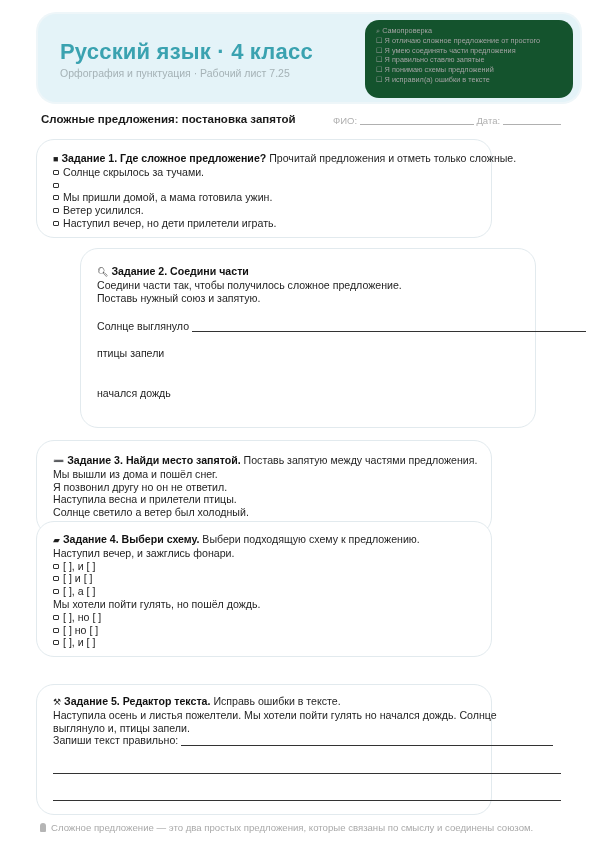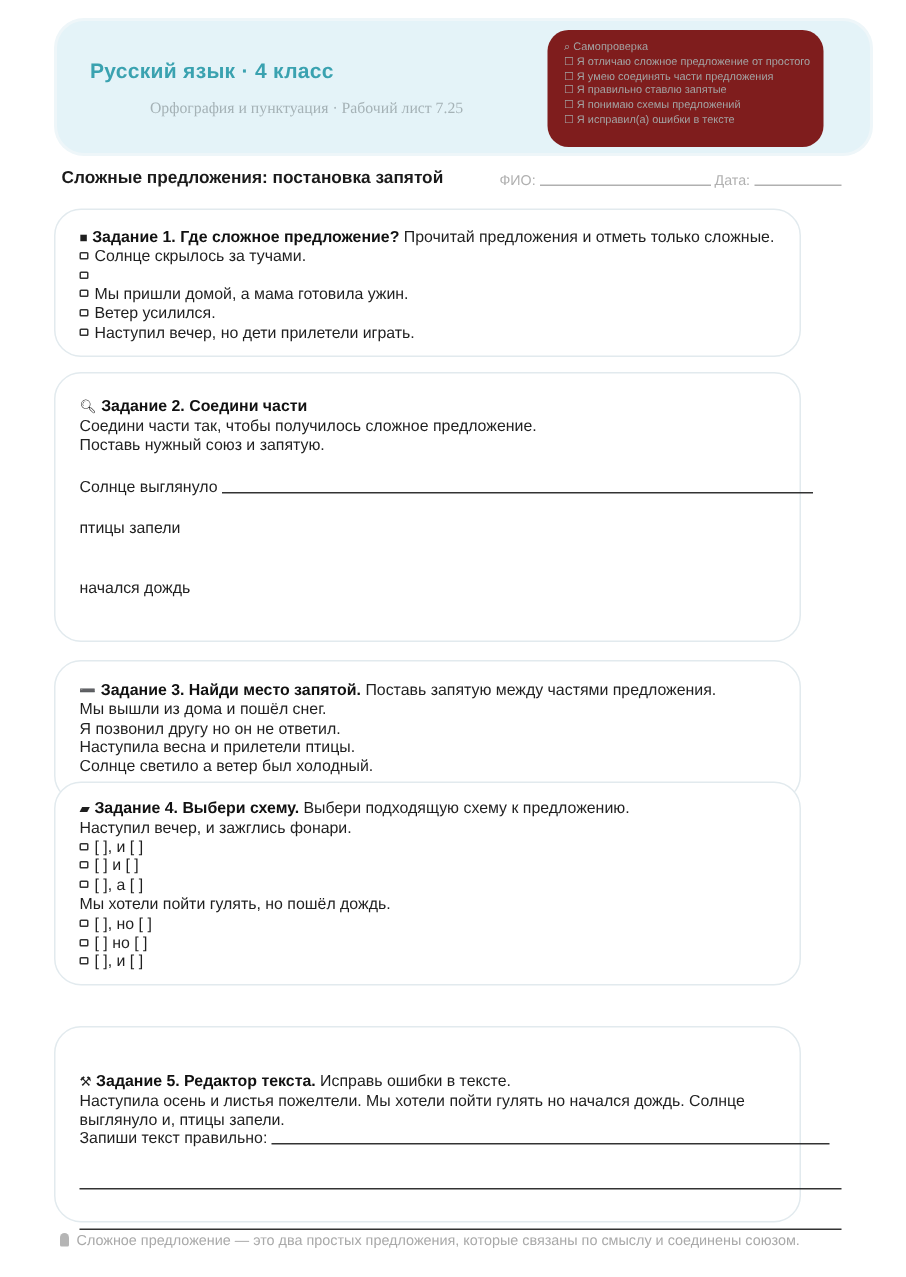--- a/index.html
+++ b/index.html
@@ -7,71 +7,71 @@
     body { font-family: "DejaVu Sans", "Liberation Sans", sans-serif; color: #1c1c1c; position: relative; }
 
     .header {
       position: absolute; left: 38px; top: 14px; width: 542px; height: 88px;
       background: #e4f3f8; border-radius: 18px;
       box-shadow: 0 0 0 2px #eef6f9;
     }
     .header .title {
       position: absolute; left: 22px; top: 25px;
       font-family: "Liberation Sans", sans-serif; font-weight: bold;
-      font-size: 14px; color: #3aa2b0; letter-spacing: 0.2px;
+      font-size: 22px; color: #3aa2b0; letter-spacing: 0.2px;
     }
     .header .subtitle {
       position: absolute; left: 22px; top: 53px;
-      font-family: Liberation Serif, serif;
-      font-size: 10.5px; color: #a5b2b6; margin-left: 40px;
+      font-family: Liberation Sans, sans-serif;
+      font-size: 10.5px; color: #a5b2b6;
     }
     .selfcheck {
-      position: absolute; left: 327px; top: 6px; width: 184px; height: 78px;
-      background: #7f1d1d; border-radius: 14px; padding: 6px 0 0 11px;
+      position: absolute; left: 327px; top: 6px; width: 208px; height: 78px;
+      background: #14532d; border-radius: 14px; padding: 6px 0 0 11px;
     }
     .selfcheck .sc-line {
       font-family: "Liberation Sans", sans-serif;
       font-size: 7.3px; line-height: 9.8px; color: #a3a3a3; white-space: nowrap;
     }
 
     .sheet-title {
       position: absolute; left: 41px; top: 113px;
       font-family: "Liberation Sans", sans-serif; font-weight: bold;
       font-size: 11.5px; color: #1a1a1a;
     }
     .fio {
       position: absolute; left: 333px; top: 115px;
       font-family: "Liberation Sans", sans-serif;
       font-size: 9.5px; color: #b0b0b0; white-space: nowrap;
     }
     .fio .blank { display: inline-block; border-bottom: 1px solid #b0b0b0; vertical-align: -1px; height: 9px; }
 
     .task {
-      position: absolute; left: 36px; width: 498px;
+      position: absolute; left: 36px; width: 456px;
       border: 1.3px solid #e2eaee; border-radius: 18px; background: #fff;
       padding: 0 0 0 16px;
       font-family: "Liberation Sans", sans-serif;
       font-size: 10.6px; line-height: 12.8px; color: #1f1f1f;
     }
     .task .head { white-space: nowrap; }
     .task .head b { font-weight: bold; color: #111; }
     .task .line { white-space: nowrap; }
     .chk {
       display: inline-block; width: 6px; height: 5px; border: 1px solid #333;
       margin-right: 4px; vertical-align: 1px; border-radius: 1px;
     }
     .ic { display: inline-block; margin-right: 3px; font-size: 9px; }
 
     #task1 { top: 139px; height: 99px; padding-top: 12px; }
-    #task2 { top: 248px; height: 180px; padding-top: 16px; }
+    #task2 { top: 248px; height: 180px; padding-top: 16px; margin-left: 44px; }
     #task3 { top: 440px; height: 95px; padding-top: 13px; }
     #task4 { top: 521px; height: 136px; padding-top: 11px; }
-    #task5 { top: 684px; height: 131px; padding-top: 30px; }
+    #task5 { top: 684px; height: 131px; padding-top: 10px; }
 
-    .answer-row { white-space: nowrap; display: flex; align-items: flex-start; }
+    .answer-row { white-space: nowrap; display: flex; align-items: center; }
     .answer-row .fill { flex: 0 0 auto; border-bottom: 1px solid #333; height: 10px; margin-left: 3px; }
     .full-line { border-bottom: 1px solid #333; width: 508px; height: 1px; }
 
     .footer {
       position: absolute; left: 40px; top: 822px;
       font-family: Liberation Sans, sans-serif;
       font-size: 9.6px; color: #a9a9a9; white-space: nowrap;
     }
     .bulb { display: inline-block; width: 6px; height: 9px; background: #b5b5b5; border-radius: 3px 3px 1px 1px; margin-right: 5px; vertical-align: -1px; }
   </style>

